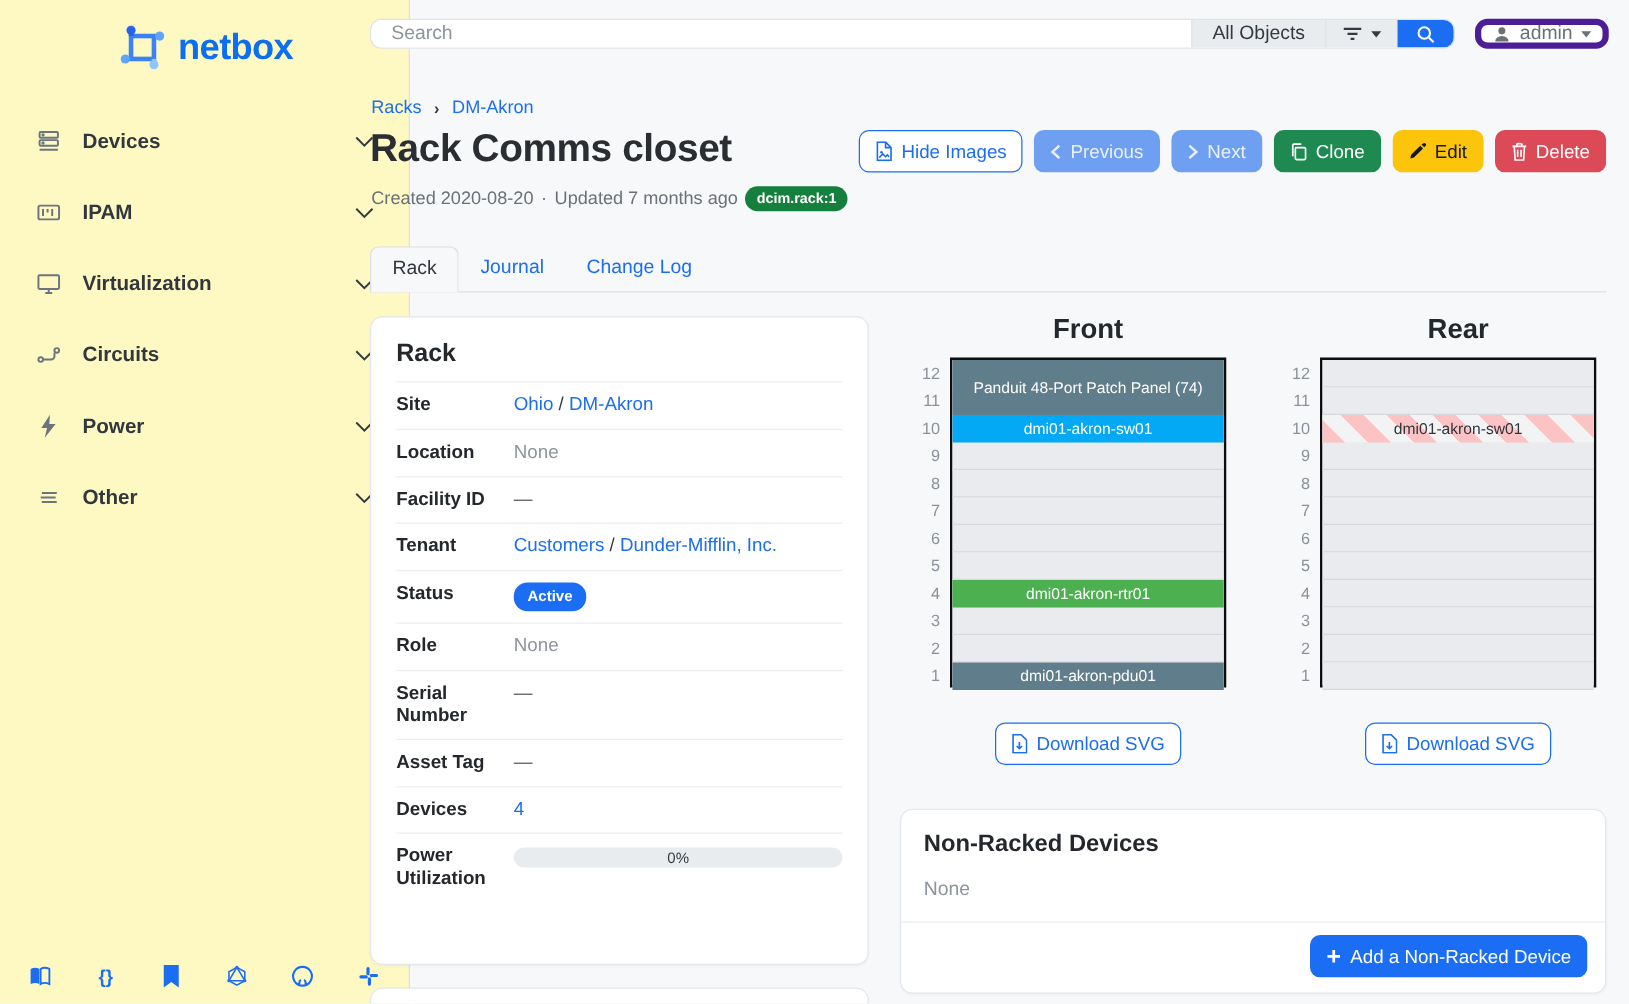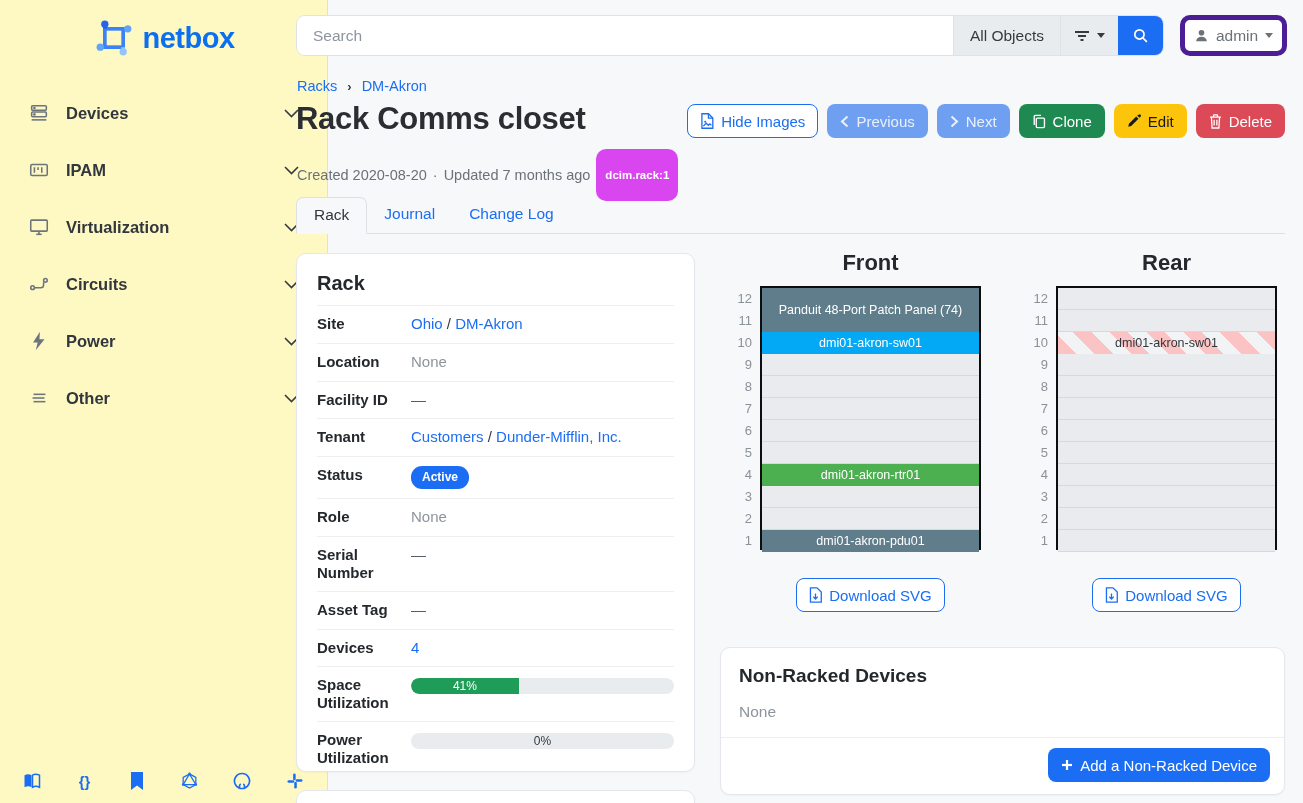--- a/index.html
+++ b/index.html
@@ -14,37 +14,37 @@
   .nav { margin-top:26px; }
   .nav-item { display:flex; align-items:center; height:34px; padding:0 28px; margin-bottom:23px; cursor:pointer; }
   .nav-item .nicon { width:22px; height:22px; margin-right:16px; color:#6c757d; flex:0 0 22px; }
   .nav-item .nlabel { font-size:16.5px; font-weight:700; color:#32373d; flex:1; }
   .nav-item .chev { color:#343a40; }
   .side-footer { position:absolute; left:0; right:0; bottom:12px; display:flex; justify-content:space-between; padding:0 22px; align-items:center; }
   .side-footer .ficon { width:20px; height:20px; color:#1b6ef3; display:flex; align-items:center; justify-content:center; font-weight:700; cursor:pointer; }
   .braces { font-size:15px; color:#1b6ef3; font-weight:700; }
 
   
-  .topbar { position:absolute; left:296px; top:15px; width:991px; display:flex; align-items:stretch; height:41px; }
+  .topbar { position:absolute; left:296px; top:15px; width:991px; display:flex; align-items:stretch; height:24px; }
   .search-group { display:flex; width:868px; border:1px solid #dfe3e7; border-radius:9px; overflow:hidden; background:#fff; }
   .search-input { flex:1; border:none; outline:none; padding:0 16px; font-size:15.5px; color:#343a40; background:#fff; font-family:"Liberation Sans",sans-serif; }
   .search-input::placeholder { color:#8d949c; }
   .seg { display:flex; align-items:center; justify-content:center; background:#e9ecef; color:#343a40; font-size:15.5px; padding:0 16px; border-left:1px solid #dfe3e7; cursor:pointer; }
   .seg.filter { gap:7px; padding:0 13px; }
   .seg-search { background:#1b6ef3; color:#fff; padding:0 14px; border:none; cursor:pointer; }
   .user-btn { margin-left:auto; width:107px; background:#fff; border:5px solid #4c1d95; border-radius:10px; display:flex; align-items:center; justify-content:center; gap:7px; color:#6b7177; font-size:15.5px; cursor:pointer; }
   .caret { width:0; height:0; border-left:4.5px solid transparent; border-right:4.5px solid transparent; border-top:5px solid #6b7177; display:inline-block; }
 
   
   .breadcrumb { position:absolute; left:297px; top:78px; font-size:14.5px; display:flex; align-items:center; gap:10px; }
   .breadcrumb a { color:#1b6ef3; text-decoration:none; cursor:pointer; }
   .crumb-sep { color:#343a40; font-weight:700; font-size:13px; }
   .page-title { position:absolute; left:296px; top:101px; font-size:31px; font-weight:700; color:#2a2e33; letter-spacing:-0.3px; }
   .meta { position:absolute; left:297px; top:149px; font-size:14.5px; color:#6b7177; display:flex; align-items:center; gap:6px; }
-  .id-badge { background:#d946ef; color:#fff; font-size:11.5px; font-weight:700; padding:20px 9px; border-radius:10px; }
+  .id-badge { background:#15803d; color:#fff; font-size:11.5px; font-weight:700; padding:4px 9px; border-radius:10px; }
 
   .actions { position:absolute; right:18px; top:104px; display:flex; gap:9px; }
   .btn { display:inline-flex; align-items:center; gap:7px; font-size:15px; border-radius:8px; padding:6px 12px; height:34px; border:1px solid transparent; cursor:pointer; font-family:"Liberation Sans",sans-serif; }
   .btn-outline { background:#fff; border-color:#1b6ef3; color:#1b6ef3; }
   .btn-soft { background:#6f9ff1; color:#e9f0fd; }
   .btn-green { background:#1e8a52; color:#fff; }
   .btn-yellow { background:#fcc40a; color:#17191c; }
   .btn-red { background:#dc4a57; color:#fff; }
   .btn-blue { background:#1b6ef3; color:#fff; }
 
@@ -373,28 +373,20 @@
       <div class="dlabel">Serial Number</div>
       <div class="dval dash">—</div>
     </div>
     <div class="drow">
       <div class="dlabel">Asset Tag</div>
       <div class="dval dash">—</div>
     </div>
     <div class="drow">
       <div class="dlabel">Devices</div>
       <div class="dval"><a>4</a></div>
-    </div>
-    <div class="drow">
-      <div class="dlabel">Space Utilization</div>
-      <div class="dval">
-        <div class="progress">
-            <div class="fill" style="width: 41%;">41%</div>
-          </div>
-      </div>
     </div>
     <div class="drow">
       <div class="dlabel">Power Utilization</div>
       <div class="dval">
         <div class="progress">
             <div class="zero-label">0%</div>
           </div>
       </div>
     </div>
   </div>

